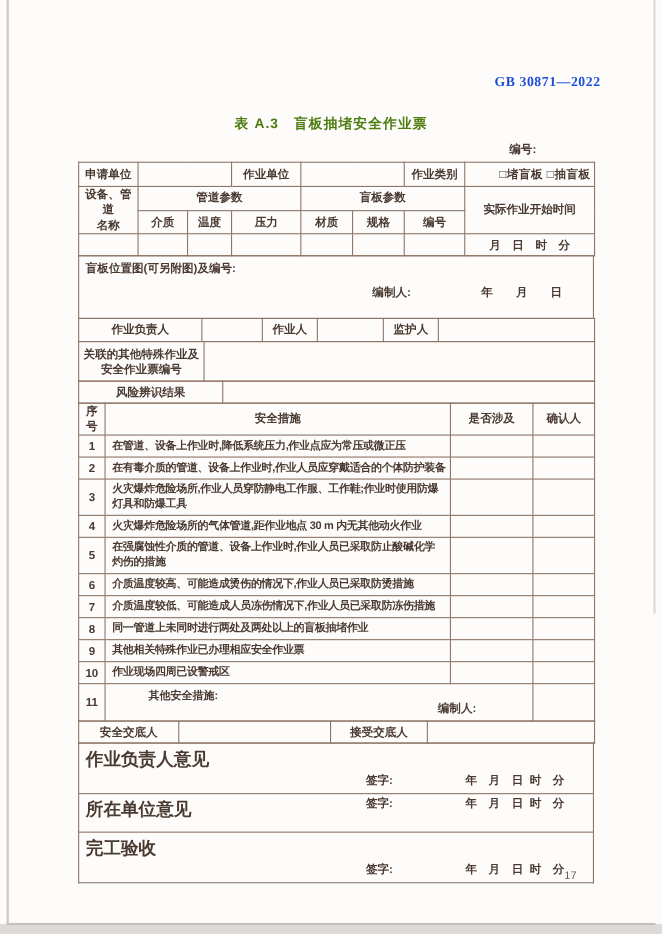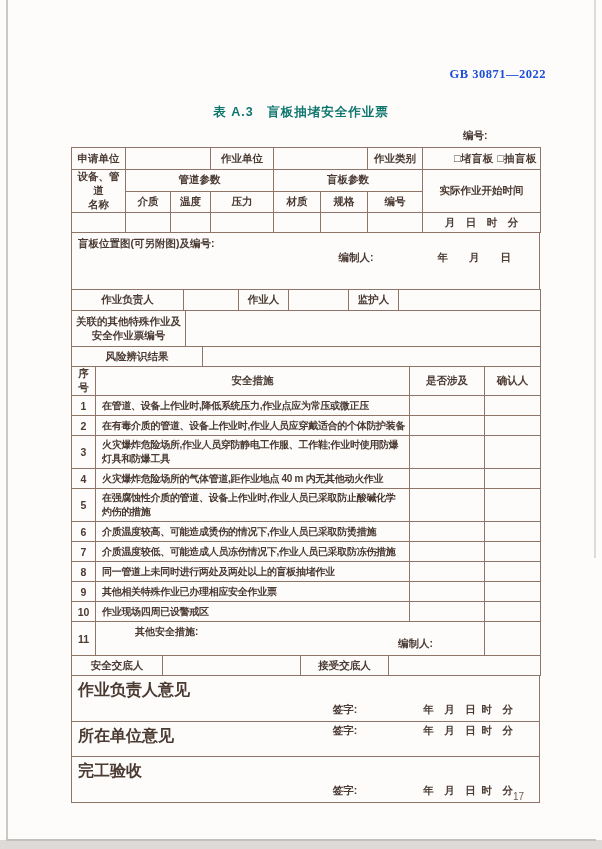--- a/index.html
+++ b/index.html
@@ -14,21 +14,21 @@
   .edge-bottom-line { position:absolute; left:6px; bottom:8px; width:590px; height:2px; background:#c4c0bc; }
   .edge-right  { position:absolute; right:6px; top:0; width:2px; height:558px; background:#dedad6; }
 
   .std-code {
     position:absolute; top:67px; right:56px;
     font-family:"Liberation Serif", serif; font-weight:bold;
     font-size:12.5px; letter-spacing:0.5px; color:#1d4ed8;
   }
   .doc-title {
     position:absolute; top:104px; left:0; width:602px; text-align:center;
-    font-size:12.5px; font-weight:bold; color:#0f766e; letter-spacing:1px;
+    font-size:12.5px; font-weight:bold; color:#4d7c0f; letter-spacing:1px;
   }
   .serial { position:absolute; top:129px; left:463px; font-size:10.5px; font-weight:bold; }
 
   .form-stack { position:absolute; top:148px; left:71px; width:469px; }
   table { border-collapse:collapse; table-layout:fixed; width:469px; margin-top:-1px; }
   td {
     border:1px solid #8e7568; font-size:10.5px; font-weight:600;
     color:#4a3a32; padding:0 3px; vertical-align:middle; overflow:hidden;
   }
   .lbl { text-align:center; }
@@ -123,21 +123,21 @@
         <td class="blank"></td>
         <td class="units">月　日　时　分</td>
       </tr>
     </tbody>
       </table>
 
     <table>
       <tbody>
           <tr style="height:57px">
         <td class="freecell">
-          <div style="display:flex; flex-direction:column; height:100%; justify-content:space-between;">
+          <div style="display:flex; flex-direction:column; height:100%; justify-content:space-between;gap:8px;">
             <div class="free-label">盲板位置图(可另附图)及编号:</div>
             <div class="sign-line">
               <span>编制人:</span>
               <span class="dates">年　　月　　日</span>
             </div>
           </div>
         </td>
       </tr>
     </tbody>
       </table>
@@ -219,21 +219,21 @@
         <td class="blank"></td>
       </tr>
       <tr style="height:33px" class="two-line">
         <td class="lbl">3</td>
         <td class="mtext">火灾爆炸危险场所,作业人员穿防静电工作服、工作鞋;作业时使用防爆灯具和防爆工具</td>
         <td class="blank"></td>
         <td class="blank"></td>
       </tr>
       <tr style="height:20px">
         <td class="lbl">4</td>
-        <td class="mtext">火灾爆炸危险场所的气体管道,距作业地点 40 m 内无其他动火作业</td>
+        <td class="mtext">火灾爆炸危险场所的气体管道,距作业地点 30 m 内无其他动火作业</td>
         <td class="blank"></td>
         <td class="blank"></td>
       </tr>
       <tr style="height:33px" class="two-line">
         <td class="lbl">5</td>
         <td class="mtext">在强腐蚀性介质的管道、设备上作业时,作业人员已采取防止酸碱化学灼伤的措施</td>
         <td class="blank"></td>
         <td class="blank"></td>
       </tr>
       <tr style="height:20px">

